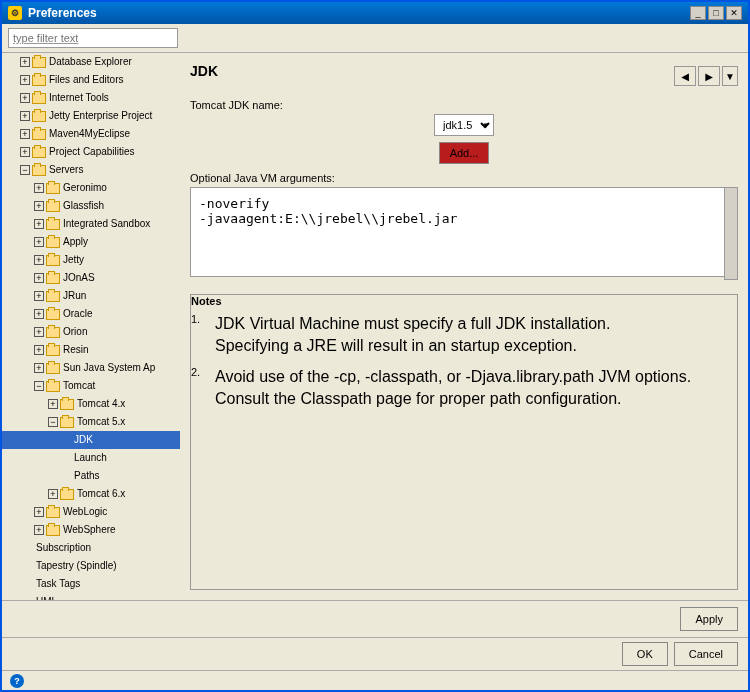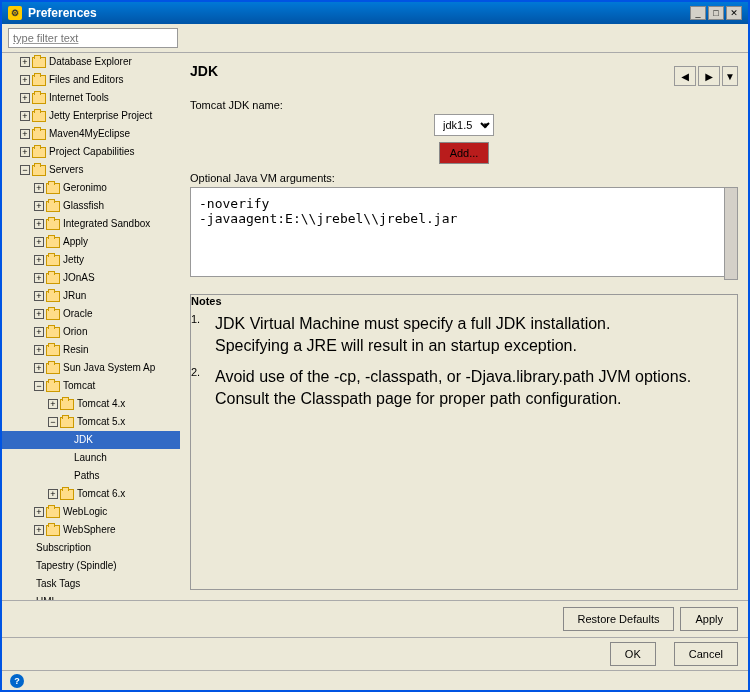--- a/index.html
+++ b/index.html
@@ -567,25 +567,24 @@
           <li style="display:flex; margin-bottom:8px; font-size:11px;">
             <span class="notes-num">2.</span>
             <span class="notes-text">Avoid use of the -cp, -classpath, or -Djava.library.path JVM options.<br>Consult the Classpath page for proper path configuration.</span>
           </li>
         </ol>
       </div>
     </div>
   </div>
 
   <div style="display:flex; justify-content:flex-end; gap:6px; padding:6px 10px; border-top:1px solid #aaa; background:#ece9d8; flex-shrink:0;">
-    <button class="btn-large">Restore Defaults</button>
     <button class="btn-large">Apply</button>
   </div>
 
-  <div style="display:flex; justify-content:flex-end; gap:18px; padding:4px 10px; border-top:1px solid #aaa; background:#ece9d8; flex-shrink:0;">
+  <div style="display:flex; justify-content:flex-end; gap:6px; padding:4px 10px; border-top:1px solid #aaa; background:#ece9d8; flex-shrink:0;">
     <button class="btn-large">OK</button>
     <button class="btn-large">Cancel</button>
   </div>
 
   <div class="help-bar">
     <div class="help-icon">?</div>
   </div>
 </div>
 
 </body></html>

